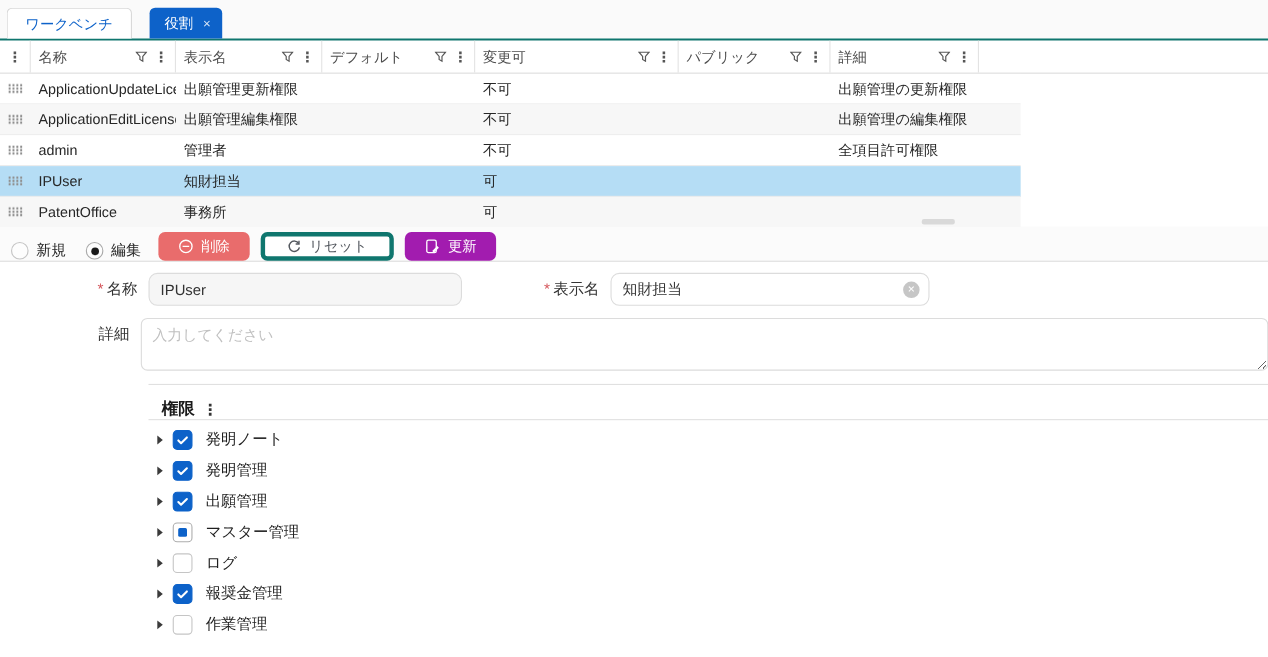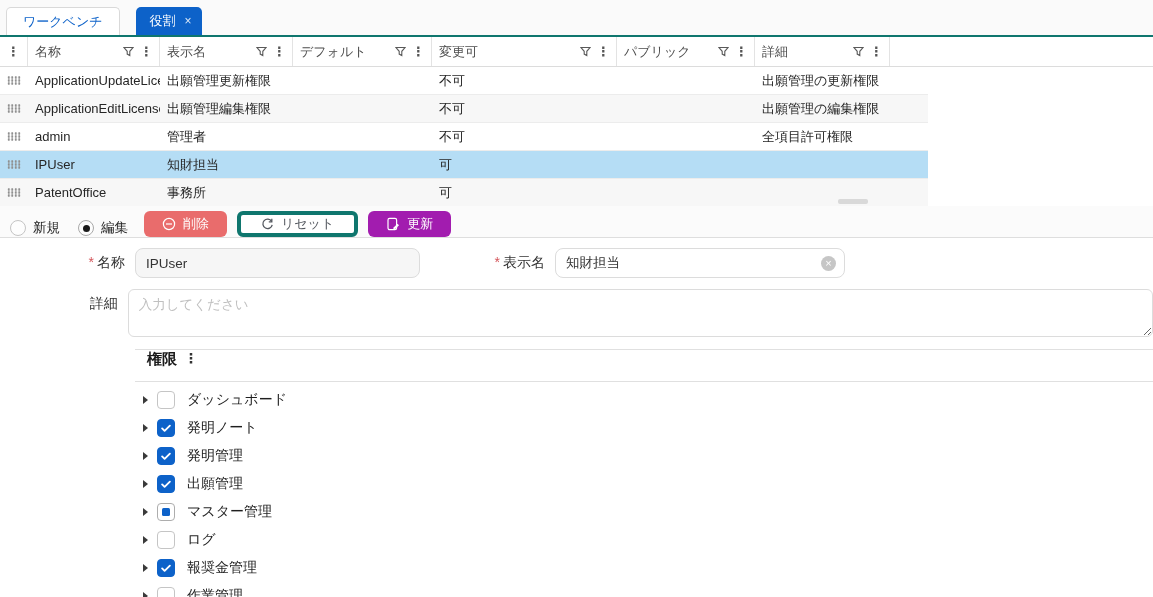--- a/index.html
+++ b/index.html
@@ -77,21 +77,21 @@
   .clear-ic { position:absolute; right:9px; top:8px; width:15px; height:15px; border-radius:50%;
     background:#c6c6c6; color:#fff; font-size:11px; line-height:15px; text-align:center;
     cursor:pointer; }
   .tarea { width:1088px; height:48px; border:1px solid #dcdcdc; border-radius:6px;
     padding:6px 10px; font-size:13.5px; font-family:inherit; color:#0f766e; outline:none;
     resize:both; }
   .tarea::placeholder { color:#c0c0c0; }
 
   
   .perm-panel { margin:12px 0 0 135px; width:1018px; border-top:1px solid #e0e0e0; }
-  .perm-header { height:32px; display:flex; align-items:flex-start; padding-left:12px; gap:7px;
+  .perm-header { height:32px; display:flex; align-items:flex-end; padding-left:12px; gap:7px;
     border-bottom:1px solid #e0e0e0; }
   .perm-title { font-size:15px; font-weight:bold; color:#1a1a1a; }
   .perm-menu { font-size:14px; font-weight:bold; color:#333; }
   .tree { padding-top:4px; }
   .tree-item { height:28px; display:flex; align-items:center; padding-left:8px; }
   .tri { width:0; height:0; border-left:5px solid #3a3a3a; border-top:4px solid transparent;
     border-bottom:4px solid transparent; margin-right:9px; cursor:pointer; }
   .cbx { width:18px; height:18px; border-radius:4px; border:1px solid #c5c5c5; background:#fff;
     display:inline-flex; align-items:center; justify-content:center; cursor:pointer; }
   .cbx.checked { background:#0d62c9; border-color:#0d62c9; }
@@ -304,25 +304,20 @@
   </div>
 
   <div class="perm-panel">
     <div class="perm-header">
       <span class="perm-title">権限</span>
       <span class="perm-menu">⋮</span>
     </div>
     <div class="tree" id="perm-tree">
         <div class="tree-item">
           <span class="tri"></span>
-          <span class="cbx unchecked"></span>
-          <span class="tree-label">ダッシュボード</span>
-        </div>
-        <div class="tree-item">
-          <span class="tri"></span>
           <span class="cbx checked">
             <svg width="14" height="14" viewBox="0 0 18 18">
               <path d="M4 9.5 l3.2 3.2 L14 6" stroke="#fff" stroke-width="2.4" fill="none" stroke-linecap="round" stroke-linejoin="round"></path>
             </svg>
           </span>
           <span class="tree-label">発明ノート</span>
         </div>
         <div class="tree-item">
           <span class="tri"></span>
           <span class="cbx checked">

